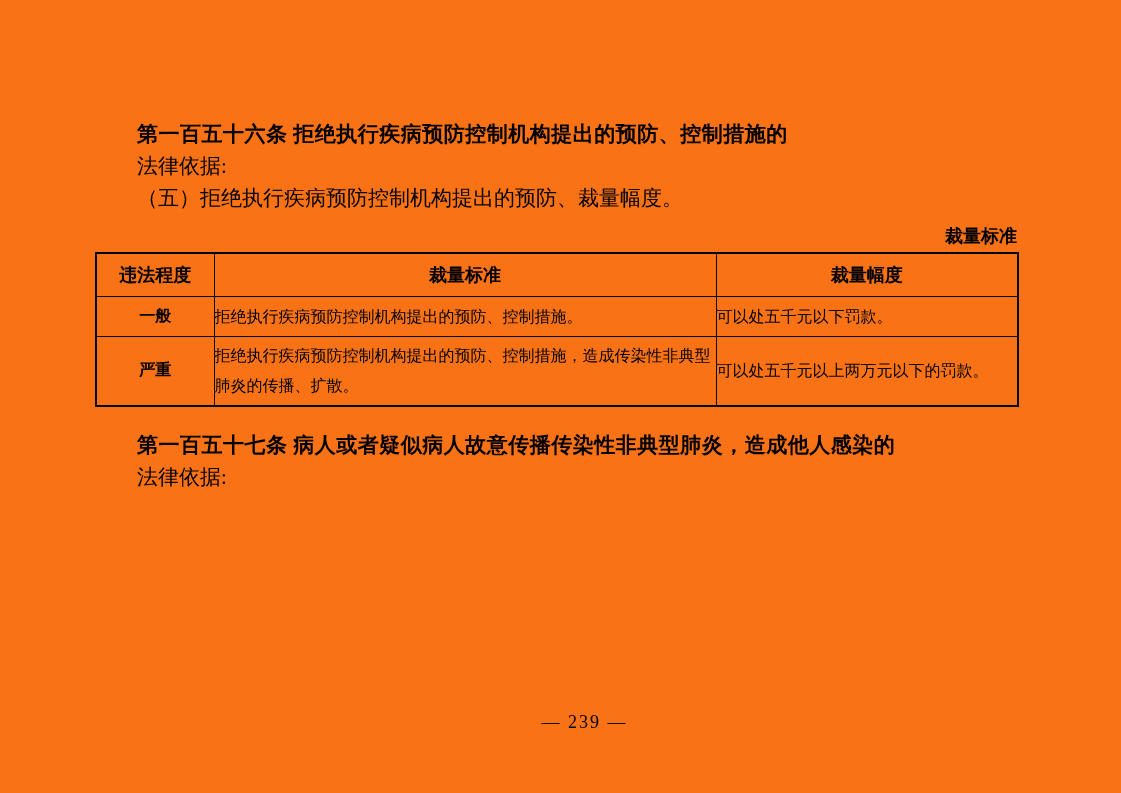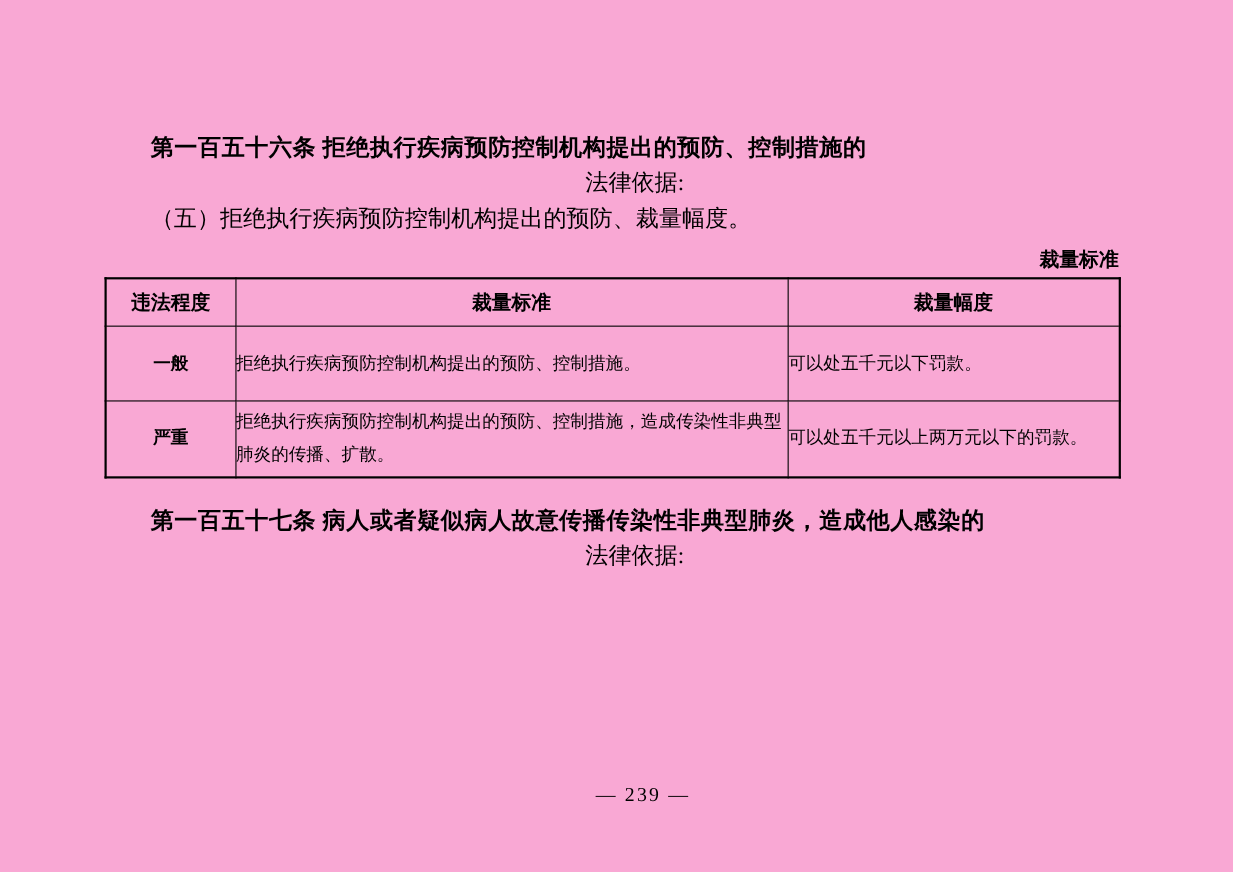--- a/index.html
+++ b/index.html
@@ -4,21 +4,21 @@
 <style>
   html, body {
     margin: 0;
     padding: 0;
     background: #ffffff;
   }
   .page {
     position: relative;
     width: 1121px;
     height: 793px;
-    background: #f9a8d4;
+    background: #f97316;
     font-family: "Liberation Serif", "DejaVu Serif", serif;
     color: #000000;
     overflow: hidden;
   }
   .content {
     position: absolute;
     left: 95px;
     top: 118px;
     width: 922px;
   }
@@ -27,21 +27,20 @@
     line-height: 32px;
     font-weight: 700;
     text-indent: 2em;
     letter-spacing: 0.5px;
     white-space: nowrap;
   }
   .legal-label {
     font-size: 21px;
     line-height: 32px;
     text-indent: 2em;
-    text-align: center;
   }
   .body-para {
     font-size: 21px;
     line-height: 32px;
     text-indent: 2em;
     text-align: justify;
     letter-spacing: 0.2px;
   }
   .item-line {
     font-size: 21px;
@@ -85,21 +84,21 @@
     text-align: center;
     vertical-align: middle;
   }
   td.conseq, td.range {
     font-size: 16px;
     line-height: 30px;
     vertical-align: middle;
     padding: 4px 10px;
     text-align: left;
   }
-  tr.row-general  { height: 68px; padding-left: 43px; }
+  tr.row-general  { height: 40px; padding-left: 43px; }
   tr.row-severe   { height: 69px; }
   .sec2 { margin-top: 22px; }
   .footer {
     position: absolute;
     left: 0;
     top: 712px;
     width: 1121px;
     text-align: center;
     font-size: 18px;
     letter-spacing: 2px;

